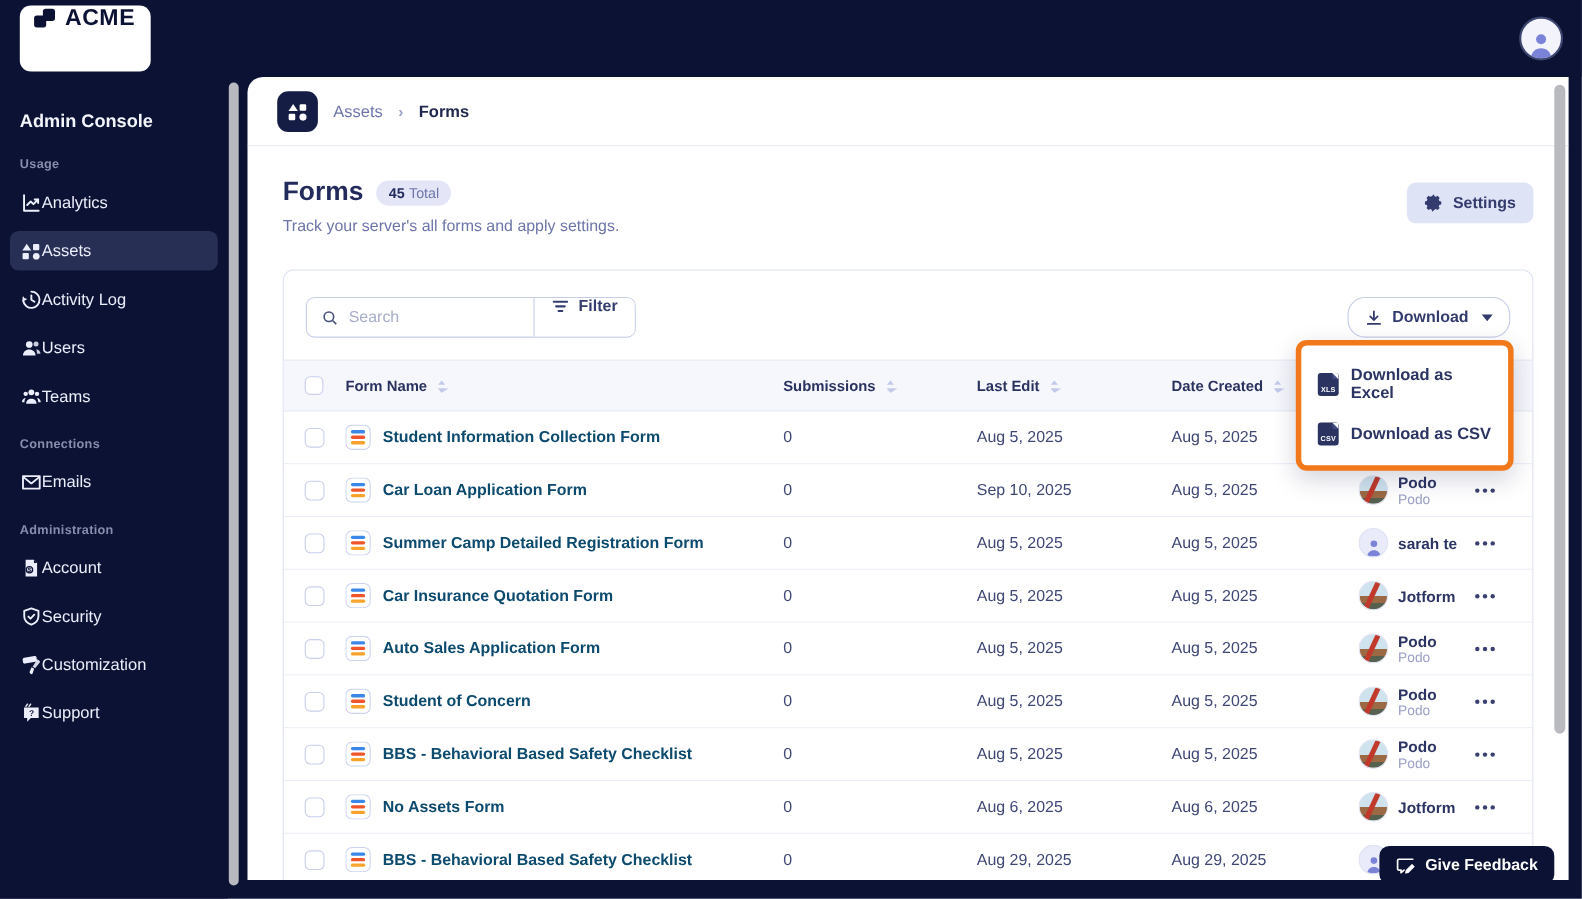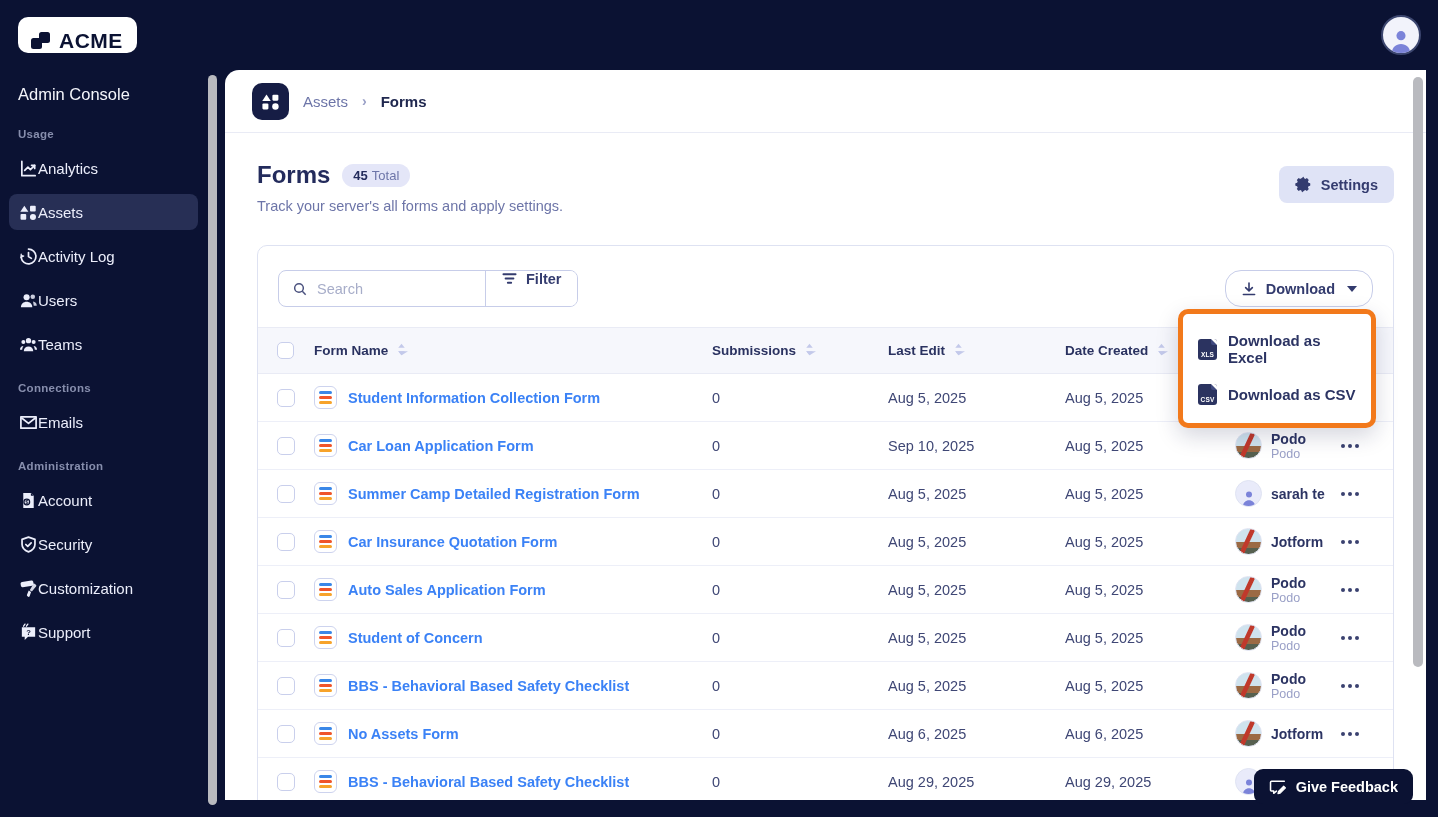--- a/index.html
+++ b/index.html
@@ -5,29 +5,29 @@
   * { margin:0; padding:0; box-sizing:border-box; }
   html,body { width:1438px; height:817px; overflow:hidden; }
   body {
     font-family:"Liberation Sans", sans-serif;
     background:#0b1233;
     position:relative;
     color:#232b5c;
   }
   
   .topbar { position:absolute; left:0; top:0; width:1438px; height:70px; background:#0b1233; display:flex; align-items:center; justify-content:space-between; padding:0 17px 0 18px; z-index:30; }
-  .logo { background:#fff; border-radius:10px; height:36px; padding:0 14px 0 11px; display:flex; align-items:flex-end; gap:6px; }
+  .logo { background:#fff; border-radius:10px; height:60px; padding:0 14px 0 11px; display:flex; align-items:flex-start; gap:6px; }
   .logo svg { width:24px; height:24px; }
   .logo-text { font-size:21px; font-weight:bold; letter-spacing:.5px; color:#0b1233; }
   .avatar-top { width:40px; height:40px; border-radius:50%; background:#f2f3fb; border:2px solid #3c466f; display:flex; align-items:flex-end; justify-content:center; overflow:hidden; }
   .avatar-top svg { width:26px; height:26px; }
 
   
   .sidebar { position:absolute; left:0; top:70px; width:207px; height:747px; background:#0b1233; padding:0 9px; z-index:10; }
-  .admin-title { color:#f4f5fb; font-size:16.5px; font-weight:normal; margin:15px 9px 24px; }
+  .admin-title { color:#f4f5fb; font-size:16.5px; font-weight:bold; margin:31px 9px 24px; }
   .section-label { color:#878ead; font-size:11.5px; font-weight:bold; letter-spacing:.3px; margin:20px 9px 10px; }
   .nav-item { display:flex; align-items:center; gap:0; height:36px; border-radius:8px; padding:0 10px; margin-bottom:8px; color:#eceefb; font-size:15px; cursor:pointer; }
   .nav-item.active { background:#272f55; }
   .nav-item svg { width:19px; height:19px; flex:none; }
   
   .sb-left-thumb { position:absolute; left:208px; top:75px; width:9px; height:730px; border-radius:5px; background:#b9babf; z-index:25; }
 
   
   .panel { position:absolute; left:225px; top:70px; width:1201px; height:730px; background:#fff; border-radius:14px 0 0 0; overflow:hidden; z-index:5; }
   .crumb-bar { height:63px; display:flex; align-items:center; gap:14px; padding:0 27px; border-bottom:1px solid #e9ebf5; }
@@ -56,31 +56,31 @@
   .search-box input { border:none; outline:none; font-family:inherit; font-size:14.5px; color:#343c6f; width:100%; }
   .search-box input::placeholder { color:#a7adc9; }
   .filter-btn { display:flex; align-items:flex-start; gap:9px; padding:0 16px; border:none; border-left:1px solid #c7cde9; background:#fff; font-family:inherit; font-size:14.5px; font-weight:bold; color:#343c6f; cursor:pointer; }
   .filter-btn svg { width:15px; height:15px; }
   .download-btn { margin-left:auto; display:flex; align-items:center; gap:9px; height:37px; padding:0 15px; background:#fff; border:1px solid #c7cde9; border-radius:16px; font-family:inherit; font-size:14.5px; font-weight:bold; color:#333b6e; cursor:pointer; }
   .download-btn svg { width:16px; height:16px; }
   .caret { width:0; height:0; border-left:5px solid transparent; border-right:5px solid transparent; border-top:6px solid #333b6e; margin-left:3px; }
 
   .trow { display:grid; grid-template-columns:56px 398px 176px 177px 170px 106px 1fr; align-items:center; }
   .thead { height:47px; background:#f6f7fc; border-top:1px solid #e9ebf5; border-bottom:1px solid #e9ebf5; }
-  .th { display:flex; align-items:flex-start; gap:7px; font-size:13.5px; font-weight:bold; color:#2a3260; cursor:pointer; }
+  .th { display:flex; align-items:flex-end; gap:7px; font-size:13.5px; font-weight:bold; color:#2a3260; cursor:pointer; }
   .sort svg { width:13px; height:13px; display:block; }
   .cb { width:18px; height:18px; border:1.5px solid #c9cfec; border-radius:5px; background:#fff; margin-left:19px; cursor:pointer; }
   .tbody-row { height:48px; border-bottom:1px solid #edeff8; }
   .form-cell { display:flex; align-items:center; gap:11px; overflow:hidden; }
   .form-icon { width:23px; height:23px; flex:none; border:1px solid #cdd3ee; border-radius:6px; background:#fff; display:flex; flex-direction:column; justify-content:center; gap:2px; padding:0 4px; }
   .form-icon i { display:block; height:3px; border-radius:2px; }
   .form-icon i:nth-child(1){ background:#3a87e8; }
   .form-icon i:nth-child(2){ background:#f0552b; }
   .form-icon i:nth-child(3){ background:#f7a32b; }
-  .form-name { font-size:14.5px; font-weight:bold; color:#3b82f6; white-space:nowrap; overflow:hidden; }
+  .form-name { font-size:14.5px; font-weight:bold; color:#0c4a6e; white-space:nowrap; overflow:hidden; }
   .cell-text { font-size:14.5px; color:#3f4775; }
   .owner-cell { display:flex; align-items:center; gap:9px; overflow:hidden; white-space:nowrap; }
   .avatar { width:27px; height:27px; border-radius:50%; flex:none; border:1px solid #dfe3f2; overflow:hidden; display:flex; align-items:flex-end; justify-content:center; }
   .avatar.generic { background:#e9ebfa; }
   .avatar.generic svg { width:18px; height:18px; }
   .avatar.photo { background-image:linear-gradient(115deg, transparent 38%, #c0392b 41%, #c0392b 52%, transparent 55%), linear-gradient(180deg,#cfe3ee 0 52%, #9b6a44 52% 78%, #56604f 78% 100%); }
   .owner-name { font-size:14px; font-weight:bold; color:#2c3463; line-height:16px; }
   .owner-sub { font-size:12.5px; color:#9aa0c7; line-height:14px; }
   .dots { display:flex; gap:3px; cursor:pointer; }
   .dots i { width:4px; height:4px; border-radius:50%; background:#3a4170; }

